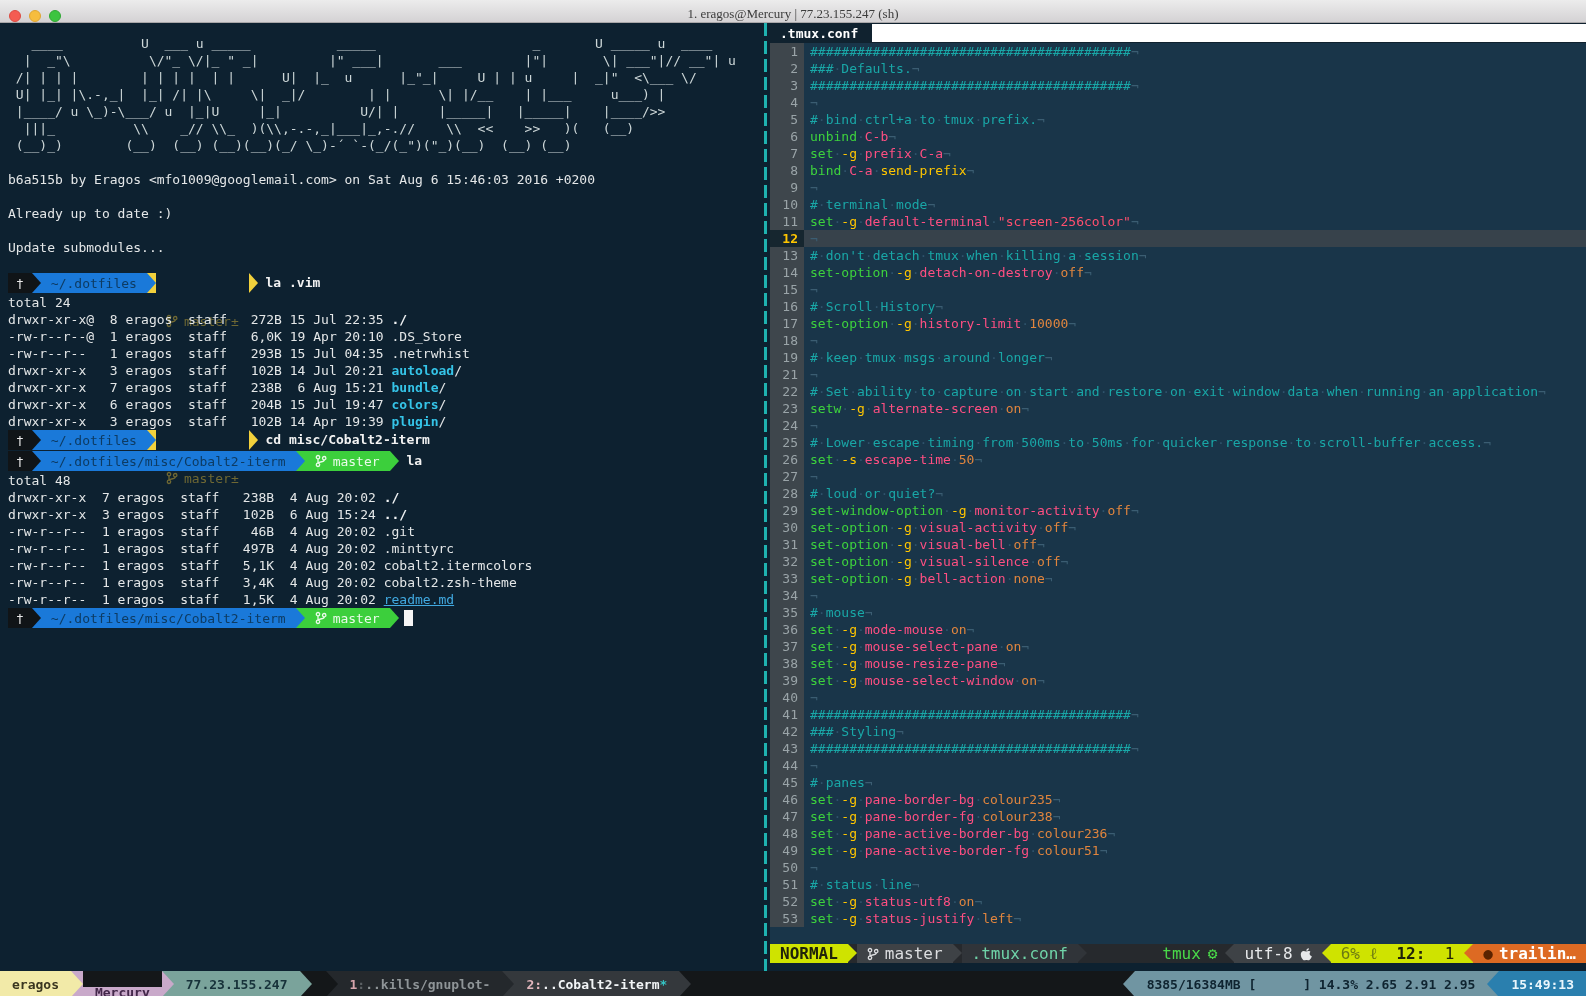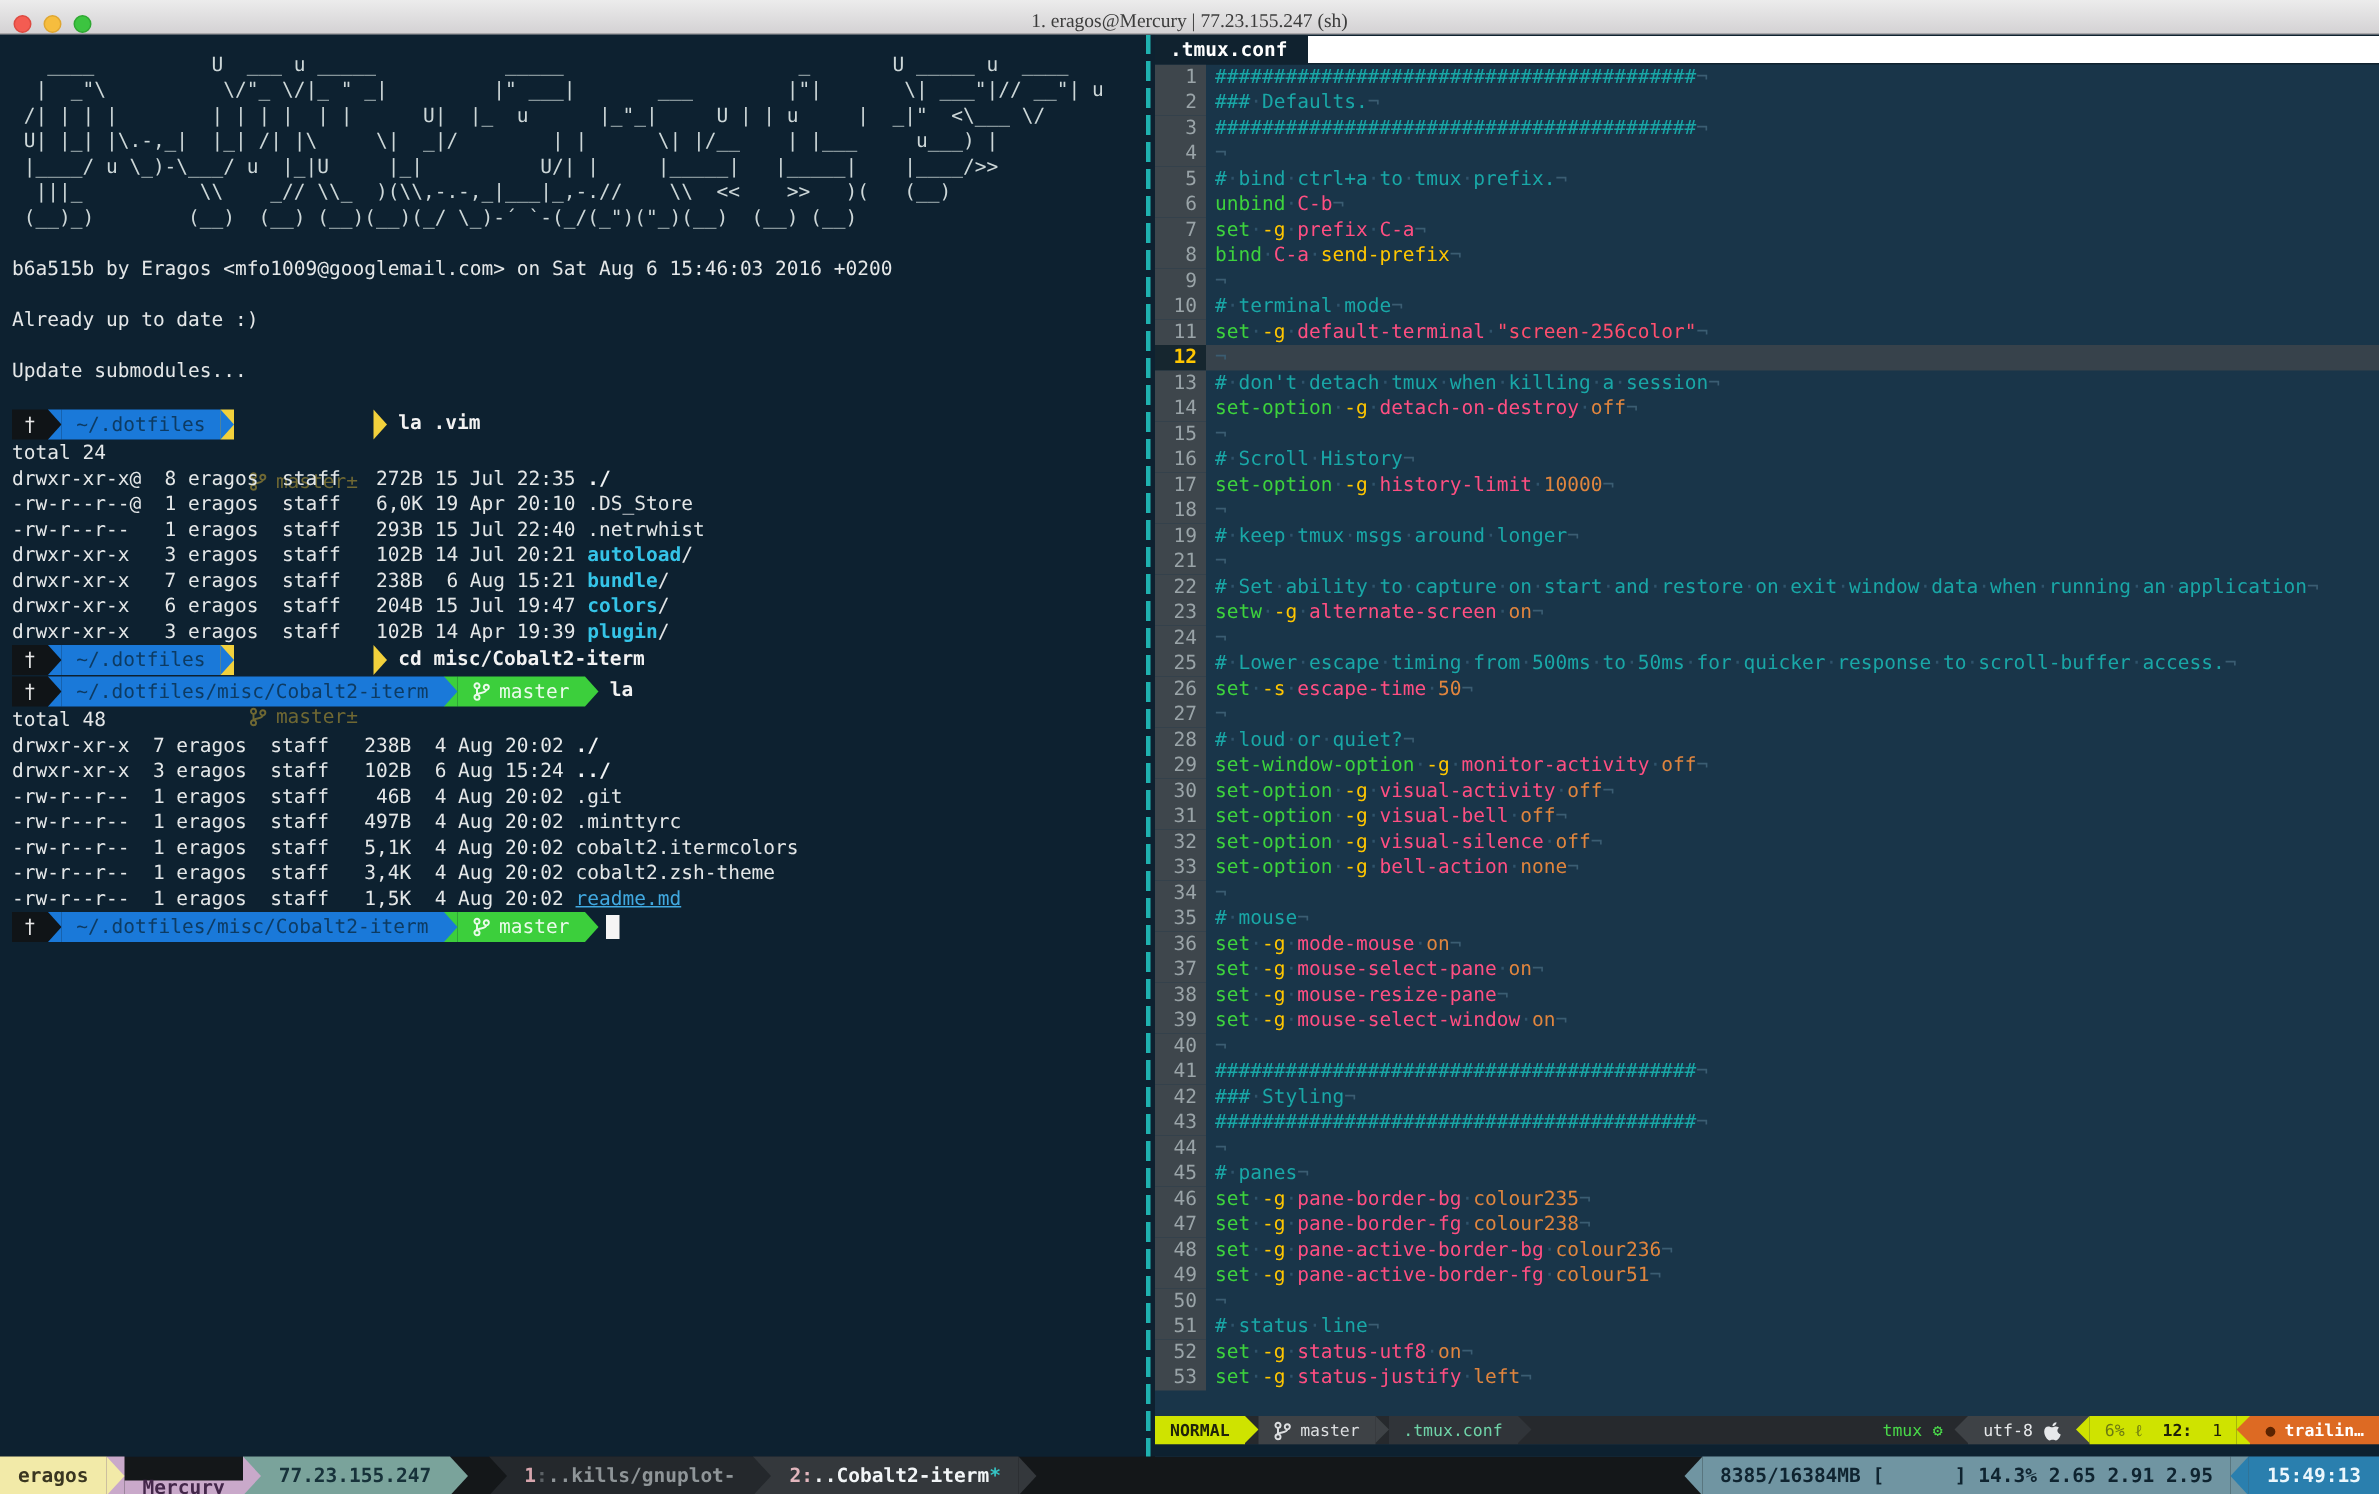--- a/index.html
+++ b/index.html
@@ -52,21 +52,21 @@
   .eline.cur .ecode{background:#37424b;}
   .t-c{color:#19a7a7;}
   .t-k{color:#3dd33d;}
   .t-f{color:#ffc600;}
   .t-o{color:#ff4f82;}
   .t-s{color:#ff4f6e;}
   .t-v{color:#e0853e;}
   .t-e{color:#3b5d72;}
   .sp{color:#2f536b;}
   
-  .statusline{height:19px;display:flex;align-items:stretch;background:#26292d;font-size:11px;}
+  .statusline{height:19px;display:flex;align-items:stretch;background:#26292d;font-size:16px;}
   .sl-seg{display:flex;align-items:center;padding:0 10px;white-space:pre;}
   .sl-mode{background:#cfe300;color:#20230a;font-weight:bold;}
   .sl-branch{background:#3e4246;color:#dcdee0;}
   .sl-file{background:#303439;color:#6fd3a8;}
   .sl-fill{flex:1;}
   .sl-ft{color:#49d849;display:flex;align-items:center;padding:0 8px;white-space:pre;}
   .sl-enc{background:#3e4246;color:#e6e8ea;}
   .sl-pos{background:#cfe300;color:#20230a;}
   .sl-pos .pct{color:#6c7a12;}
   .sl-pos b{font-weight:bold;}
@@ -148,21 +148,21 @@
               <path d="M3 4.9 V9.1 M9.2 5.9 C9.2 8.4 3.4 7.6 3.1 9.1"></path>
             </svg><span>master±</span></span>
           <span class="ar" style="background: transparent;">
             <i style="border-color: transparent transparent transparent rgb(242, 209, 60);"></i>
           </span>
           <span class="pcmd"> la .vim</span>
         </div>
         <div class="tline"><span class="t-w">total 24</span></div>
         <div class="tline"><span class="t-w">drwxr-xr-x@  8 eragos  staff   272B 15 Jul 22:35 </span><span class="t-b">./</span></div>
         <div class="tline"><span class="t-w">-rw-r--r--@  1 eragos  staff   6,0K 19 Apr 20:10 .DS_Store</span></div>
-        <div class="tline"><span class="t-w">-rw-r--r--   1 eragos  staff   293B 15 Jul 22:40 .netrwhist</span></div>
+        <div class="tline"><span class="t-w">-rw-r--r--   1 eragos  staff   293B 15 Jul 04:35 .netrwhist</span></div>
         <div class="tline"><span class="t-w">drwxr-xr-x   3 eragos  staff   102B 14 Jul 20:21 </span><span class="t-dir">autoload</span><span class="t-w">/</span></div>
         <div class="tline"><span class="t-w">drwxr-xr-x   7 eragos  staff   238B  6 Aug 15:21 </span><span class="t-dir">bundle</span><span class="t-w">/</span></div>
         <div class="tline"><span class="t-w">drwxr-xr-x   6 eragos  staff   204B 15 Jul 19:47 </span><span class="t-dir">colors</span><span class="t-w">/</span></div>
         <div class="tline"><span class="t-w">drwxr-xr-x   3 eragos  staff   102B 14 Apr 19:39 </span><span class="t-dir">plugin</span><span class="t-w">/</span></div>
         <div class="prow">
           <span class="pseg pseg-black"><span>†</span></span>
           <span class="ar" style="background: rgb(26, 121, 217);">
             <i style="border-color: transparent transparent transparent rgb(16, 20, 23);"></i>
           </span>
           <span class="pseg pseg-blue"><span>~/.dotfiles</span></span>

